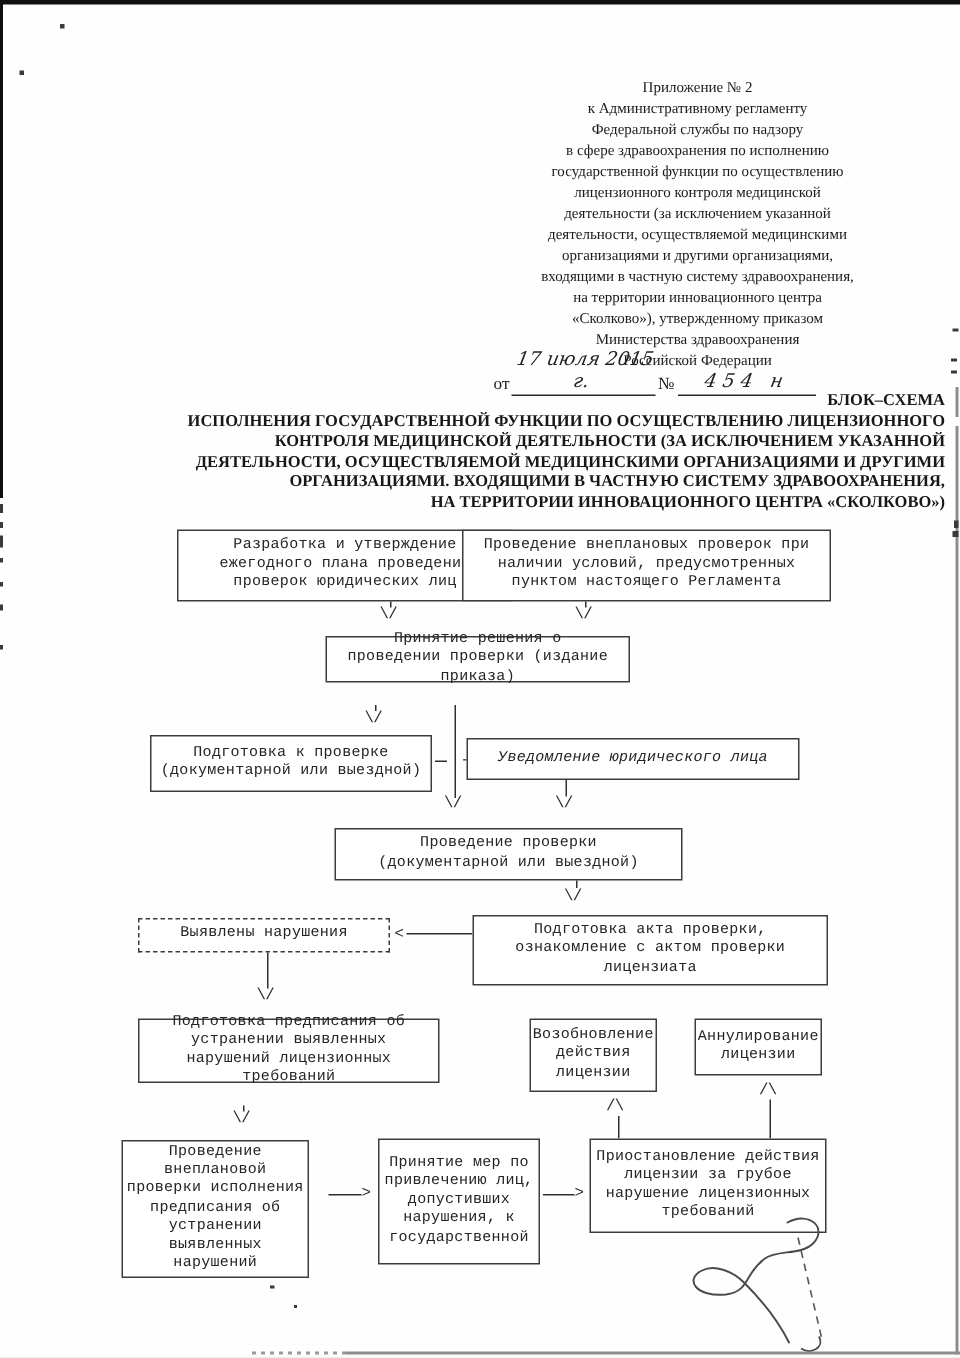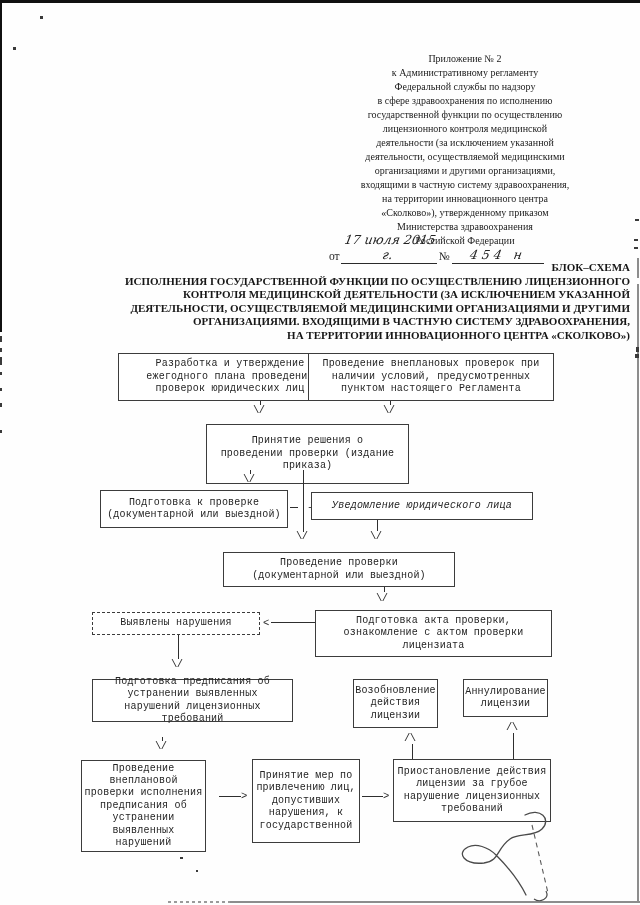--- a/index.html
+++ b/index.html
@@ -97,21 +97,21 @@
 проверок юридических лиц</div>
     <div class="fbox" style="left:308px;top:353px;width:246px;height:48px;">Проведение внеплановых проверок при
 наличии условий, предусмотренных
 пунктом настоящего Регламента</div>
 
     <div class="cl" style="left:260px;top:401px;width:1px;height:4px;"></div>
     <span class="ar" style="left:253px;top:405px;">\/</span>
     <div class="cl" style="left:390px;top:401px;width:1px;height:4px;"></div>
     <span class="ar" style="left:383px;top:405px;">\/</span>
 
-    <div class="fbox" style="left:206px;top:424px;width:203px;height:60px;">Принятие решения о
+    <div class="fbox" style="left:217px;top:424px;width:203px;height:31px;">Принятие решения о
 проведении проверки (издание
 приказа)</div>
 
     <div class="cl" style="left:250px;top:470px;width:1px;height:4px;"></div>
     <span class="ar" style="left:243px;top:474px;">\/</span>
     <div class="cl" style="left:303px;top:470px;width:1px;height:62px;"></div>
     <span class="ar" style="left:296px;top:531px;">\/</span>
 
     <div class="fbox" style="left:100px;top:490px;width:188px;height:38px;">Подготовка к проверке
 (документарной или выездной)</div>

